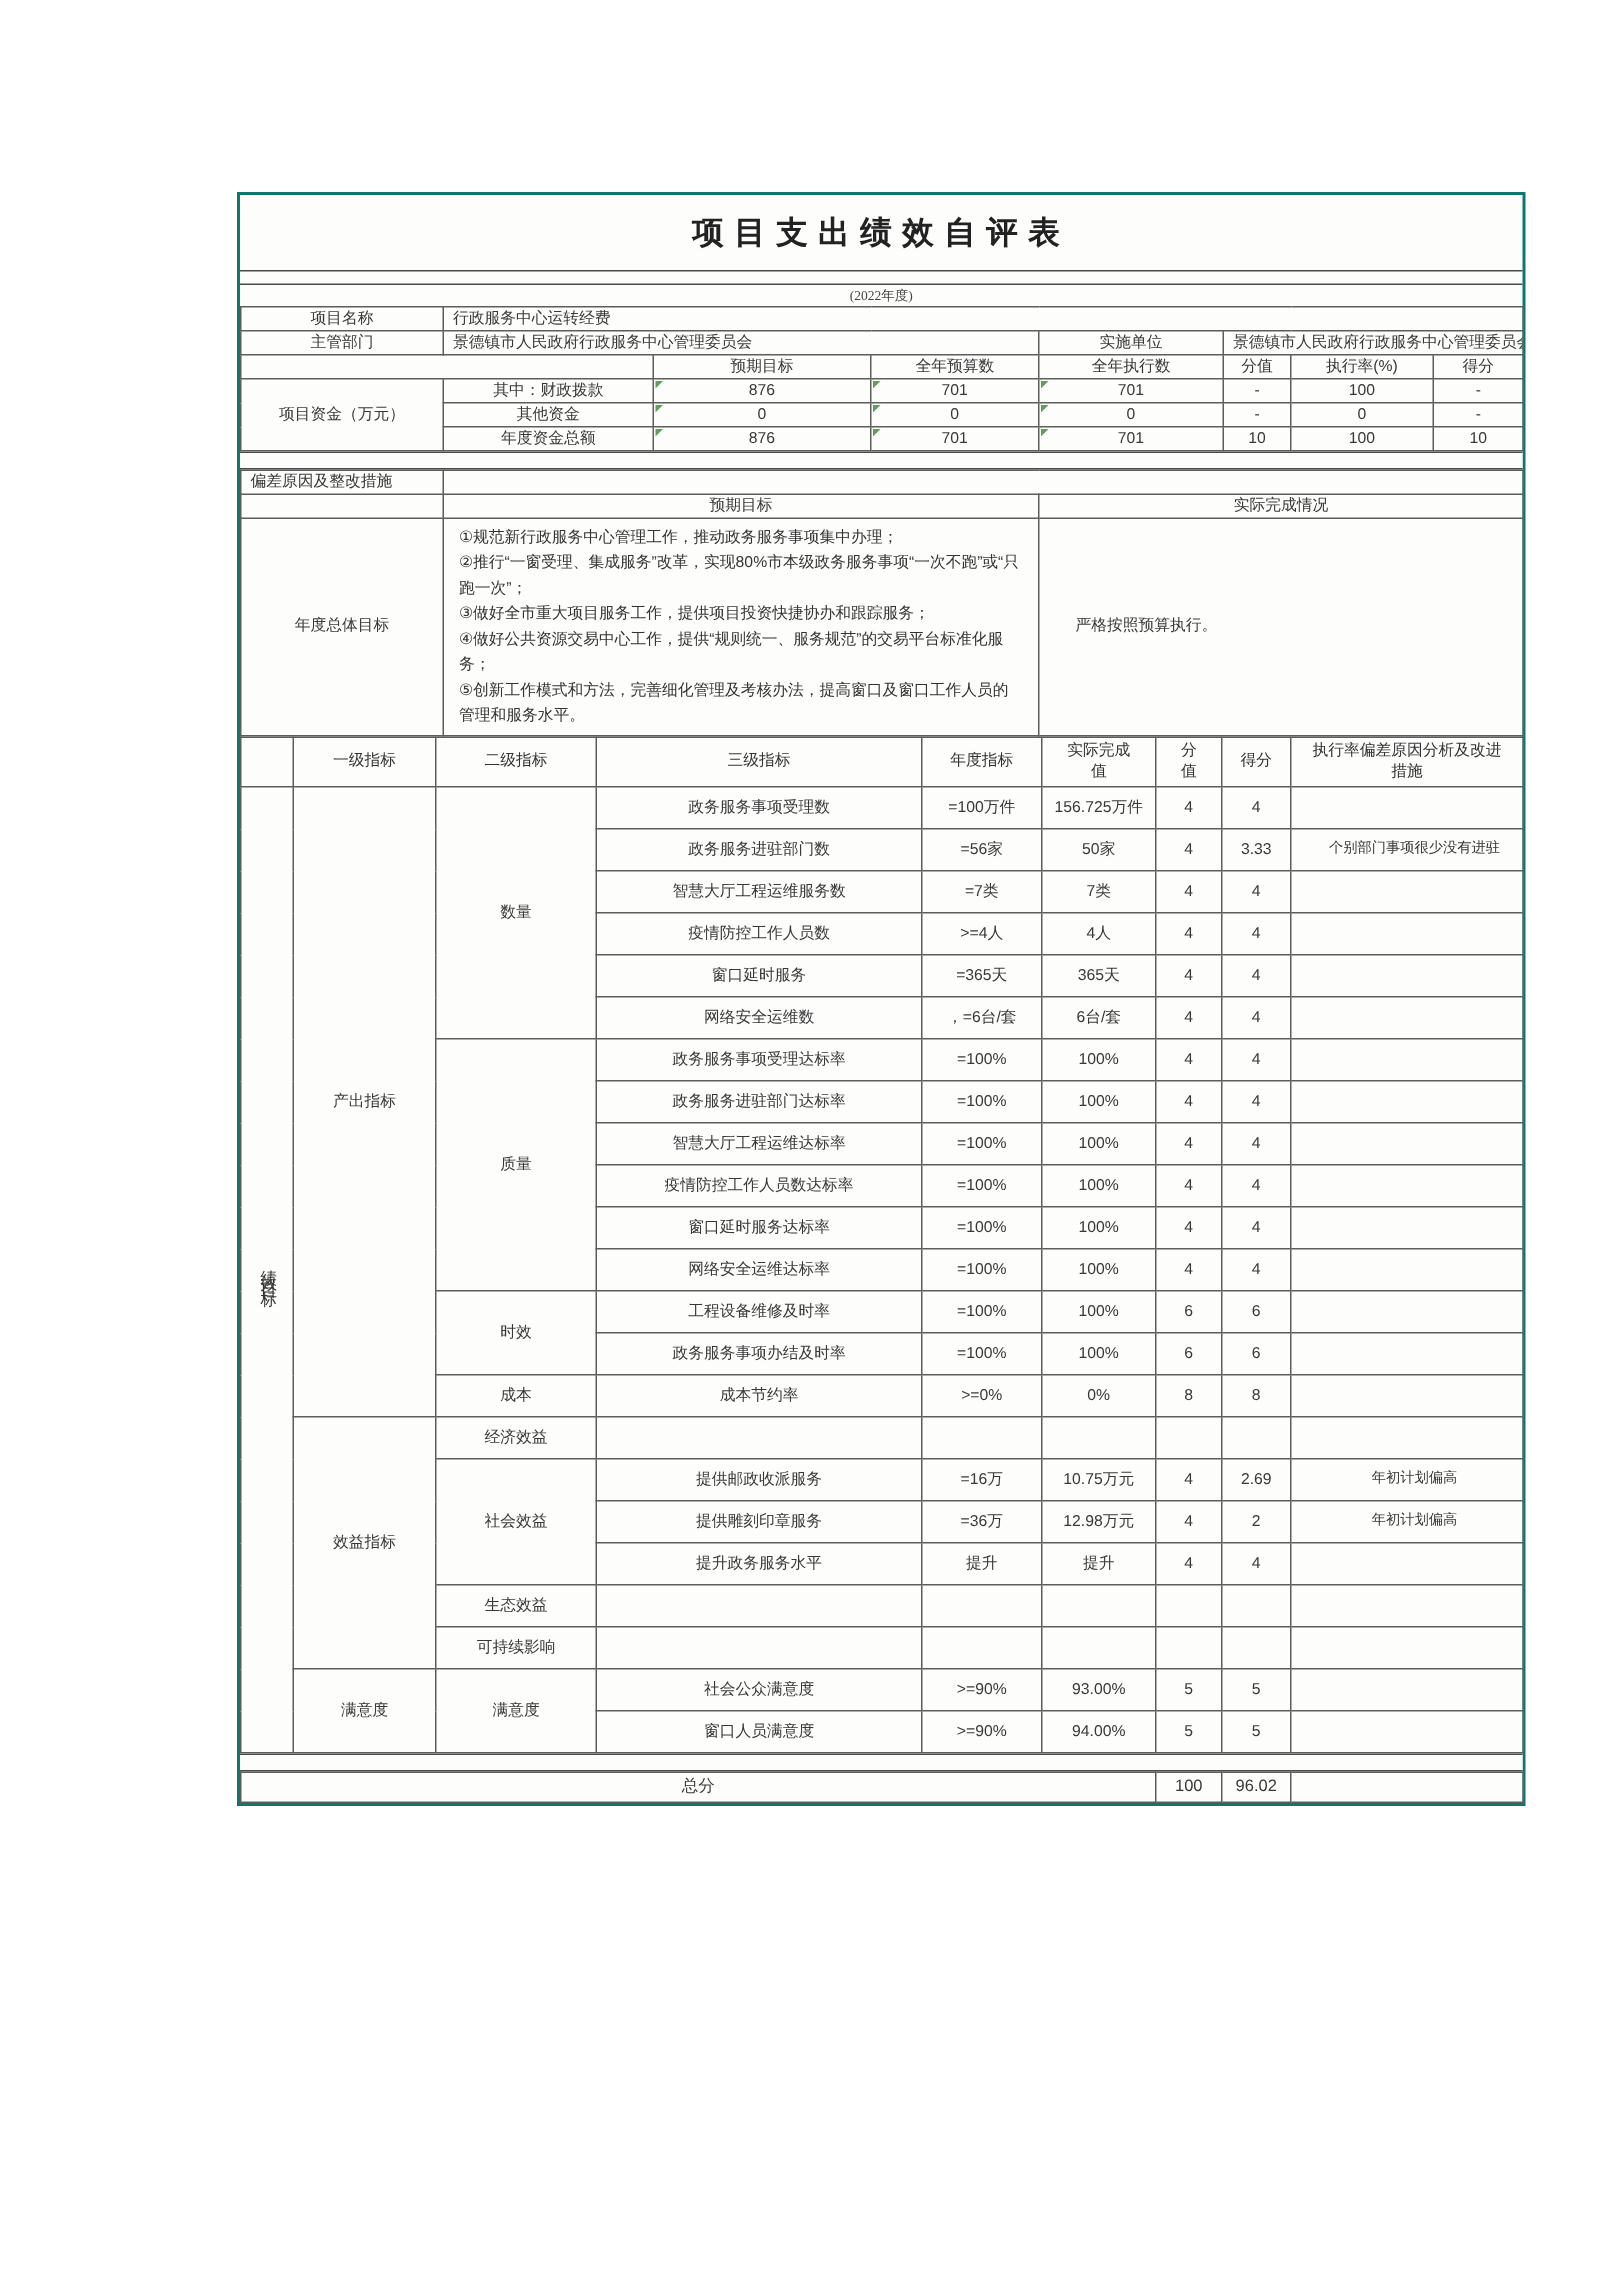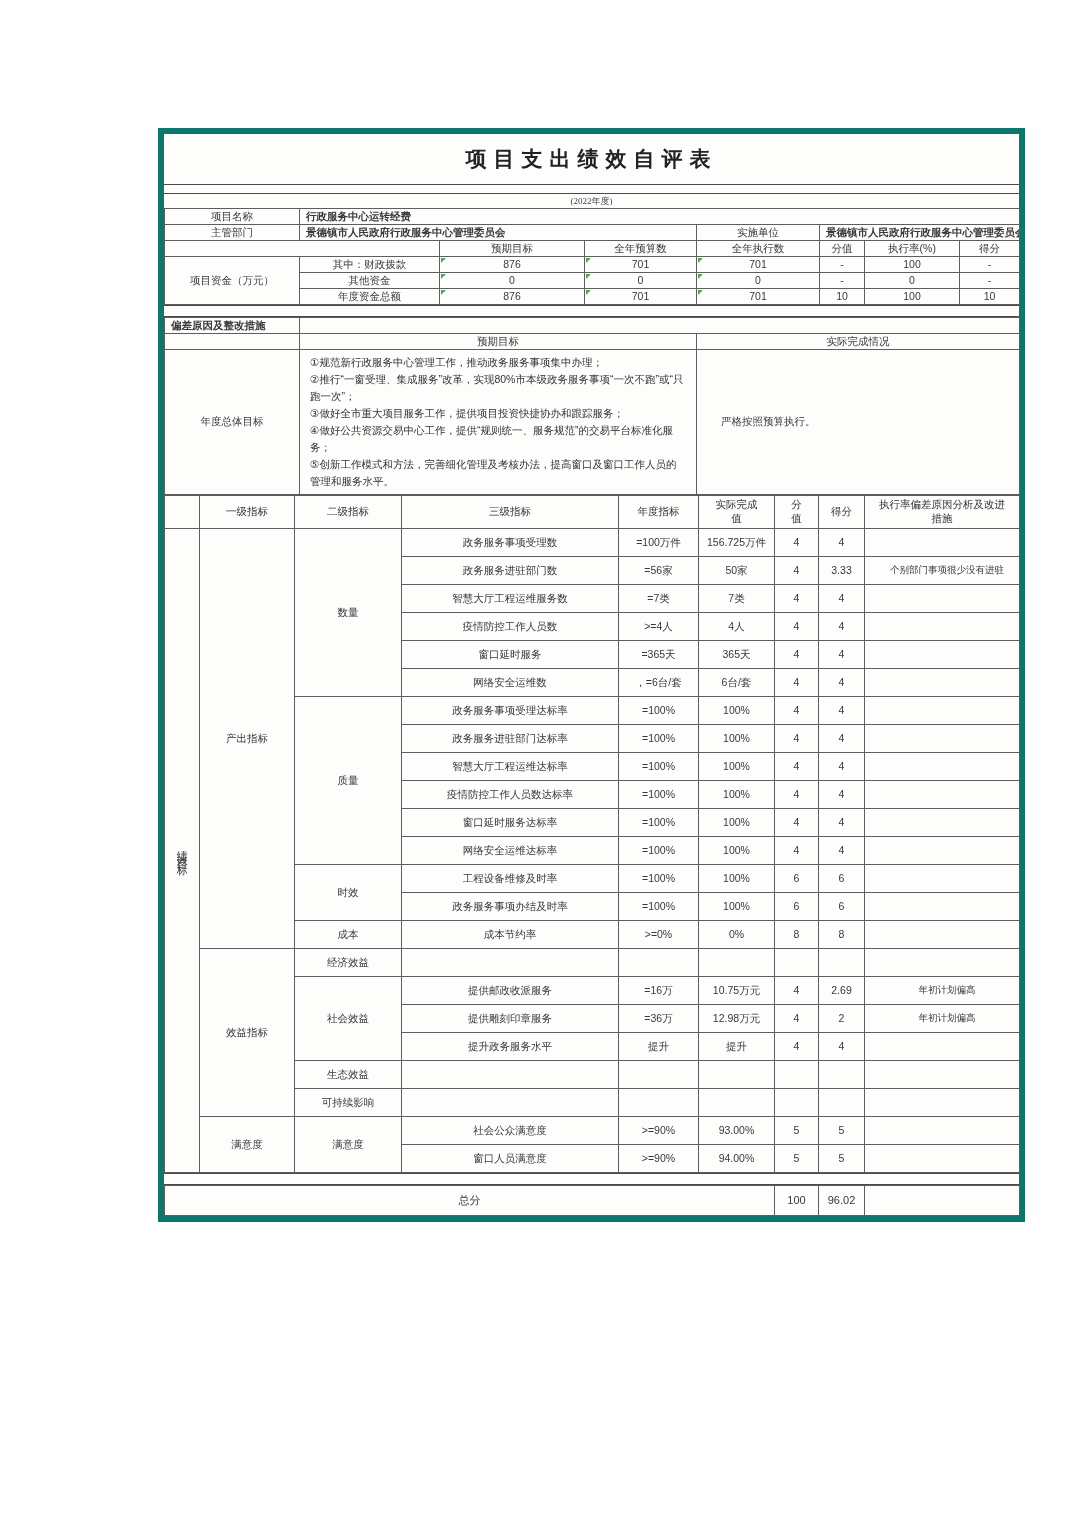--- a/index.html
+++ b/index.html
@@ -3,59 +3,59 @@
 <meta charset="utf-8">
 <style>
   html,body{margin:0;padding:0;}
   body{
     width:1074px;height:1520px;background:#ffffff;position:relative;
     font-family:"Liberation Sans","DejaVu Sans",sans-serif;color:#383838;
     -webkit-font-smoothing:antialiased;
   }
   .doc{
     position:absolute;left:158px;top:128px;width:855px;
-    border:6px solid #0f766e;background:#fdfdfc;
+    border:2px solid #0f766e;background:#fdfdfc;
   }
   .title-row{
     height:50px;display:flex;align-items:center;justify-content:center;
     font-size:21px;font-weight:bold;letter-spacing:7px;color:#222;
     border-bottom:1px solid #4a4a4a;
   }
   .thin-row{height:8px;border-bottom:1px solid #4a4a4a;}
   .subtitle-row{
     height:14px;display:flex;align-items:center;justify-content:center;
     font-size:9px;color:#444;font-family:Liberation Serif, serif;
   }
   table{border-collapse:collapse;table-layout:fixed;width:855px;}
   td{
     border:1px solid #5d5d5d;font-size:10.5px;text-align:center;
     vertical-align:middle;padding:0 2px;overflow:hidden;line-height:1.3;
     height:17px;box-sizing:border-box;
   }
   .info-table td{height:16px;}
-  .left{text-align:left;padding-left:6px;font-weight:bold;}
+  .left{text-align:left;padding-left:6px;}
   .nowrap{white-space:nowrap;}
   .goal-table td{height:16px;}
   .goal-body{
     height:158px;text-align:left;white-space:pre-line;
     padding:4px 10px;font-size:10.5px;line-height:1.62;color:#333;
   }
   .goal-actual{text-align:left;padding-left:24px;}
   .ind-table td{height:28px;}
   .ind-table td.hdr{height:33px;}
   .hdr{font-size:10.5px;color:#333;padding:0 12px;}
   .vert{
     writing-mode:vertical-rl;text-orientation:upright;
     letter-spacing:5px;font-size:11px;color:#333;padding:4px 0;
   }
   .lvl{font-size:10.5px;}
   .remark{font-size:9.5px;padding-left:12px;}
   .gap{height:10px;border-bottom:1px solid #4a4a4a;border-top:1px solid #4a4a4a;background:#fdfdfc;}
   .gap2{height:10px;border-bottom:1px solid #4a4a4a;border-top:1px solid #4a4a4a;background:#fdfdfc;}
-  .total-table td{height:30px;font-size:11px;}
+  .total-table td{height:20px;font-size:11px;}
   
   .gt{position:relative;}
   .gt::before{
     content:"";position:absolute;top:1px;left:1px;width:0;height:0;
     border-top:5px solid #3f8f3f;border-right:5px solid transparent;opacity:.85;
   }
 </style>
 </head>
 <body>
 

